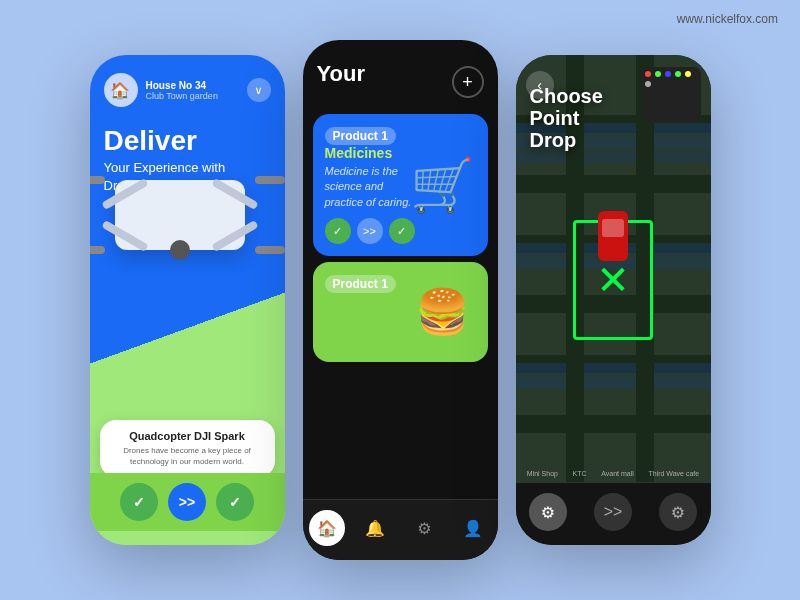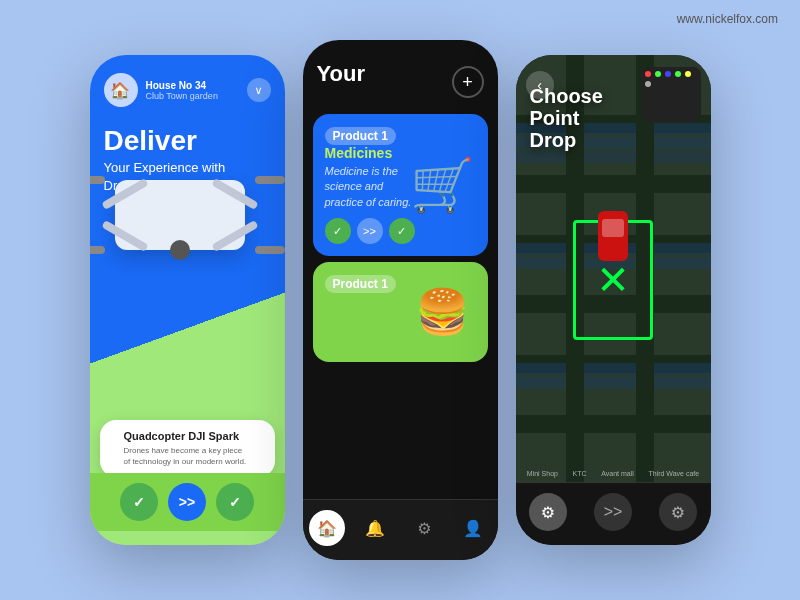--- a/index.html
+++ b/index.html
@@ -173,22 +173,23 @@
       transform: translateX(-50%);
     }
 
     .info-card {
       position: absolute;
       bottom: 68px;
       left: 10px;
       right: 10px;
       background: white;
       border-radius: 16px;
-      padding: 10px 24px;
+      padding: 10px 6px;
       box-shadow: 0 4px 15px rgba(0,0,0,0.15);
+      text-align: center;
     }
 
     .info-card .title {
       font-size: 11px;
       font-weight: 700;
       color: #222;
     }
 
     .info-card .desc {
       font-size: 8px;

